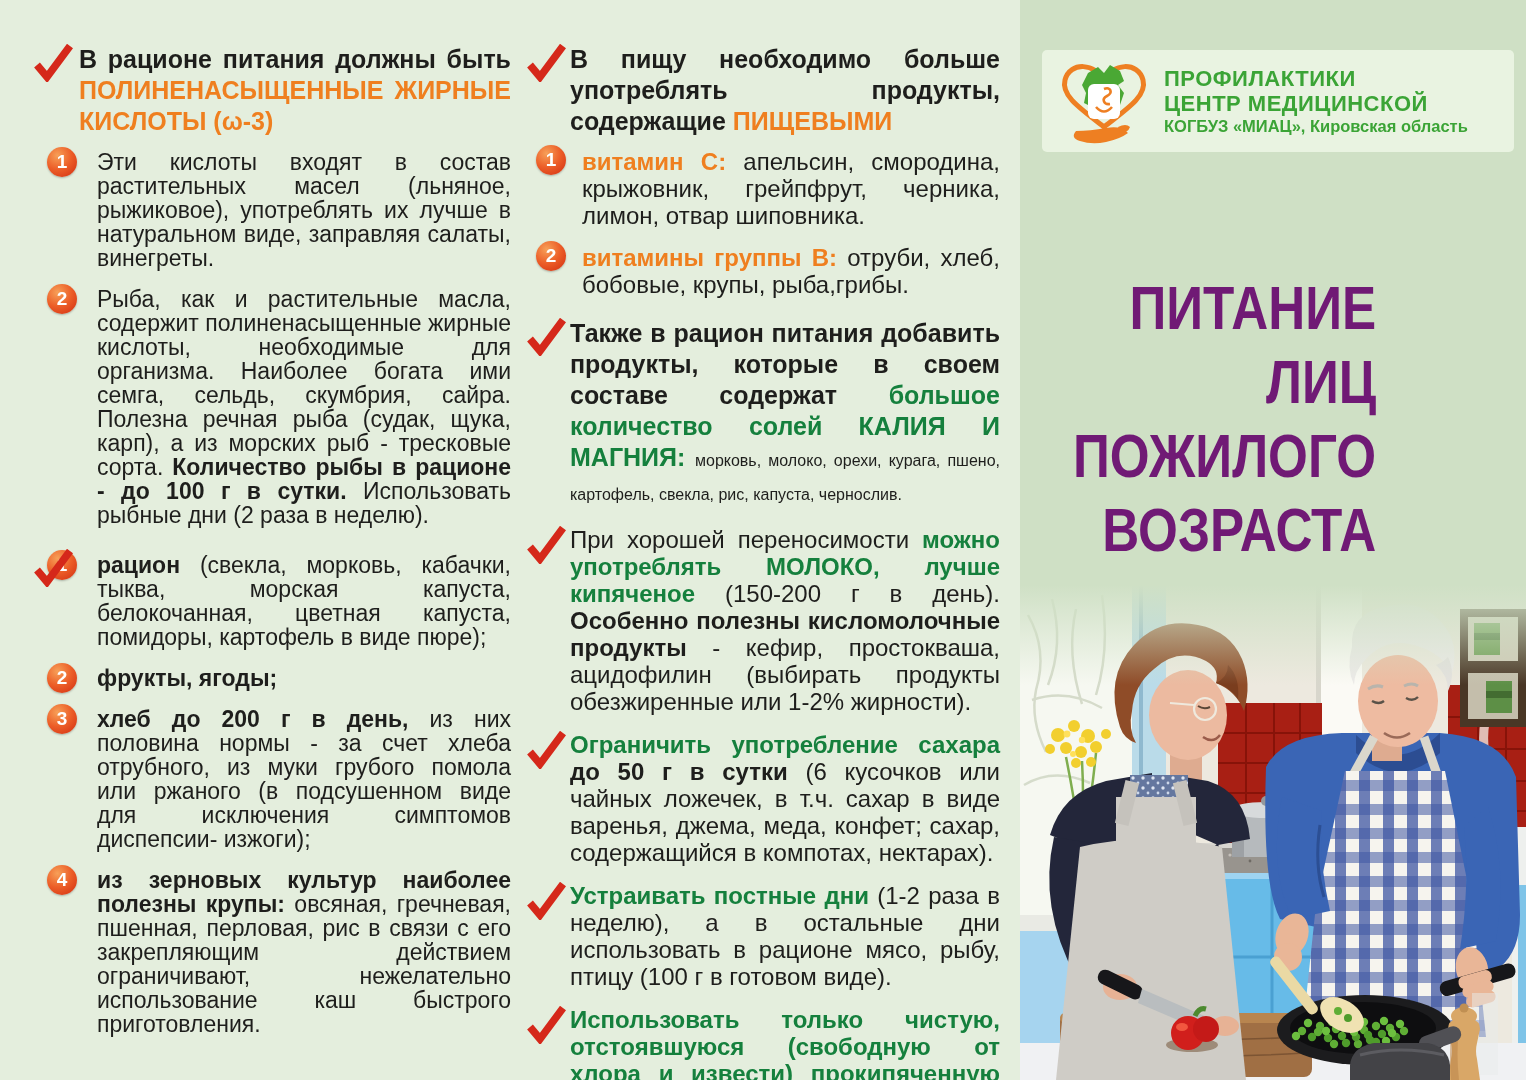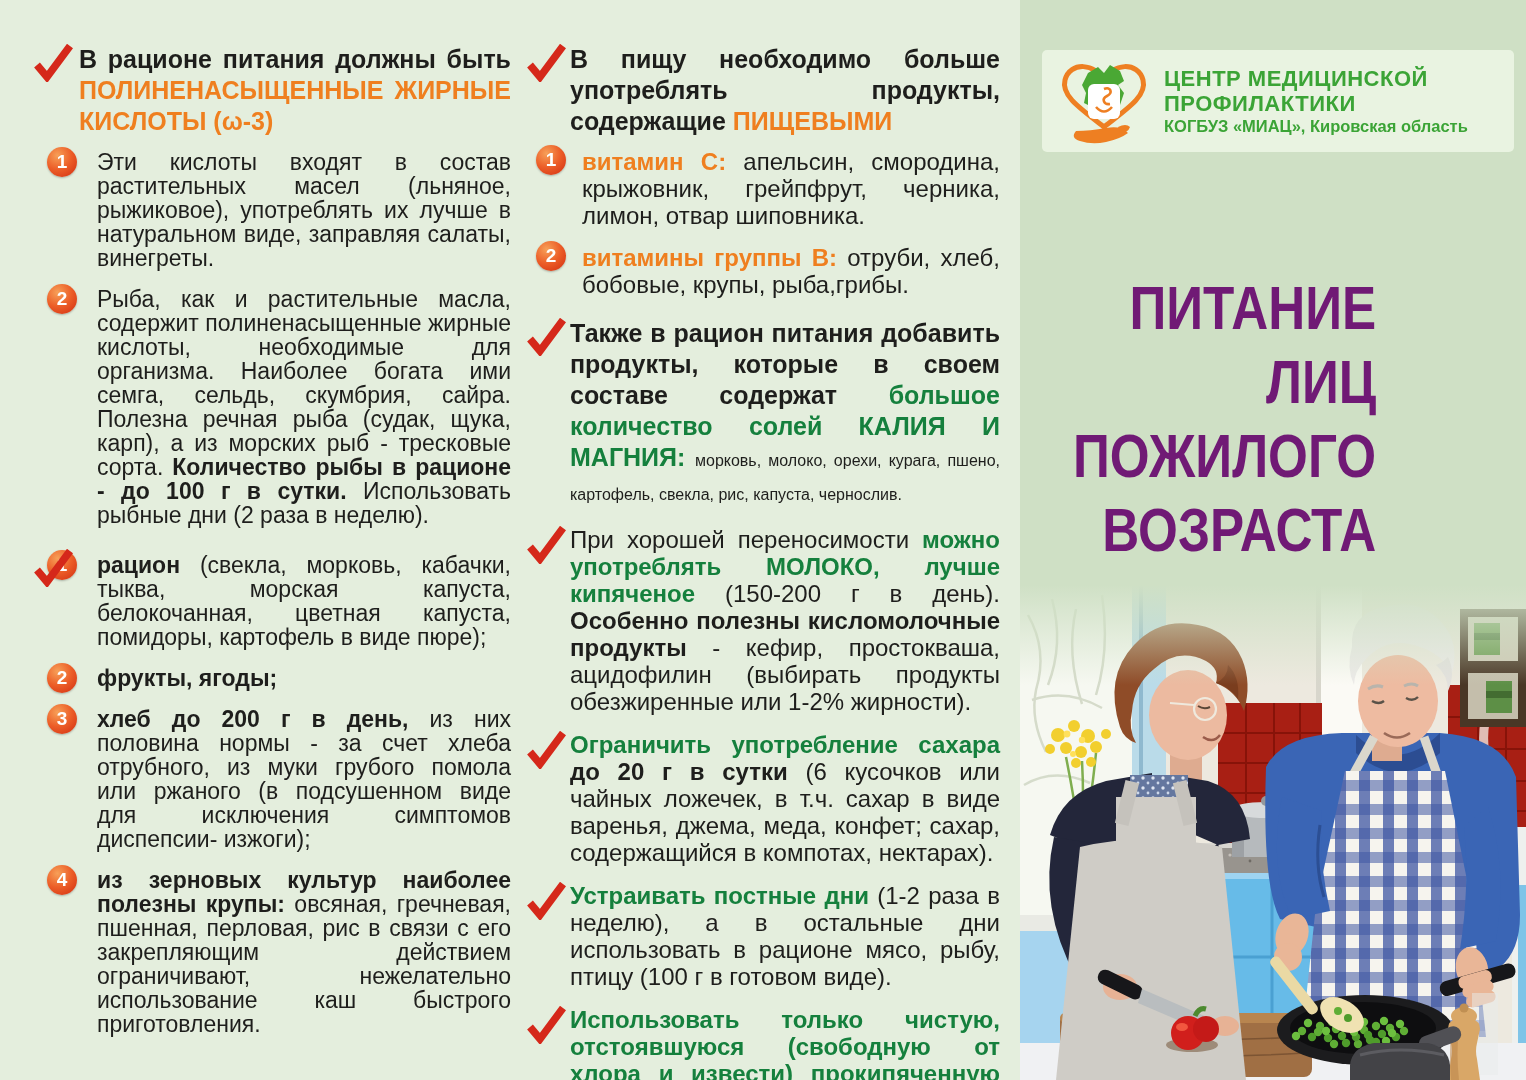--- a/index.html
+++ b/index.html
@@ -136,21 +136,21 @@
     <div class="sec-head">
       <p class="para"><span class="n">При хорошей переносимости </span><span class="r">можно употреблять МОЛОКО, лучше кипяченое </span><span class="n">(150-200 г в день). </span><span class="b">Особенно полезны кисломолочные продукты </span><span class="n">- кефир, простокваша, ацидофилин (выбирать продукты обезжиренные или 1-2% жирности).</span></p>
     </div>
   </div>
 
   <div class="sec">
     <svg class="check" viewBox="0 0 40 38">
         <path d="M4 21 L14 33 L37 2" stroke="#d5281a" stroke-width="7.5" fill="none"></path>
       </svg>
     <div class="sec-head">
-      <p class="para"><span class="r">Ограничить употребление сахара </span><span class="b">до 20 г в сутки </span><span class="n">(6 кусочков или чайных ложечек, в т.ч. сахар в виде варенья, джема, меда, конфет; сахар, содержащийся в компотах, нектарах).</span></p>
+      <p class="para"><span class="r">Ограничить употребление сахара </span><span class="b">до 50 г в сутки </span><span class="n">(6 кусочков или чайных ложечек, в т.ч. сахар в виде варенья, джема, меда, конфет; сахар, содержащийся в компотах, нектарах).</span></p>
     </div>
   </div>
 
   <div class="sec">
     <svg class="check" viewBox="0 0 40 38">
         <path d="M4 21 L14 33 L37 2" stroke="#d5281a" stroke-width="7.5" fill="none"></path>
       </svg>
     <div class="sec-head">
       <p class="para"><span class="r">Устраивать постные дни </span><span class="n">(1-2 раза в неделю), а в остальные дни  использовать в рационе мясо, рыбу, птицу  (100 г в готовом виде).</span></p>
     </div>
@@ -173,22 +173,22 @@
     <svg class="logo-icon" viewBox="0 0 92 92">
       <path d="M46 26 C38 8 12 6 7 25 C3 40 20 52 46 72 C72 52 89 40 85 25 C80 6 54 8 46 26 Z" fill="none" stroke="#ee7f22" stroke-width="5"></path>
       <path d="M30 18 L40 12 L46 18 L52 10 L62 16 L66 26 L60 30 L66 38 L62 50 L54 56 L50 64 L40 60 L34 52 L26 48 L28 38 L24 30 Z" fill="#4aa834"></path>
       <rect x="30" y="29" width="32" height="35" rx="6" fill="#ffffff"></rect>
       <path d="M38 52 q8 9 16 0" stroke="#ee7f22" stroke-width="2.6" fill="none"></path>
       <path d="M46 34 c7 -3 9 4 3 7 c-6 3 -3 9 3 8" stroke="#ee7f22" stroke-width="2.6" fill="none"></path>
       <path d="M18 76 q-6 7 4 10 q12 4 26 1 q14 -3 22 -9 q-7 -8 -22 -5 q-16 3 -30 3 z" fill="#ee7f22"></path>
       <path d="M60 72 q8 -4 12 0 q-2 6 -10 6 z" fill="#ee7f22"></path>
     </svg>
     <div class="brand-text">
+      <div class="brand-line">ПРОФИЛАКТИКИ</div>
       <div class="brand-line">ЦЕНТР МЕДИЦИНСКОЙ</div>
-      <div class="brand-line">ПРОФИЛАКТИКИ</div>
       <div class="brand-sub">КОГБУЗ «МИАЦ», Кировская область</div>
     </div>
   </div>
 
   <h1 class="title">
     <span>ПИТАНИЕ</span>
     <span>ЛИЦ</span>
     <span>ПОЖИЛОГО</span>
     <span>ВОЗРАСТА</span>
   </h1>

